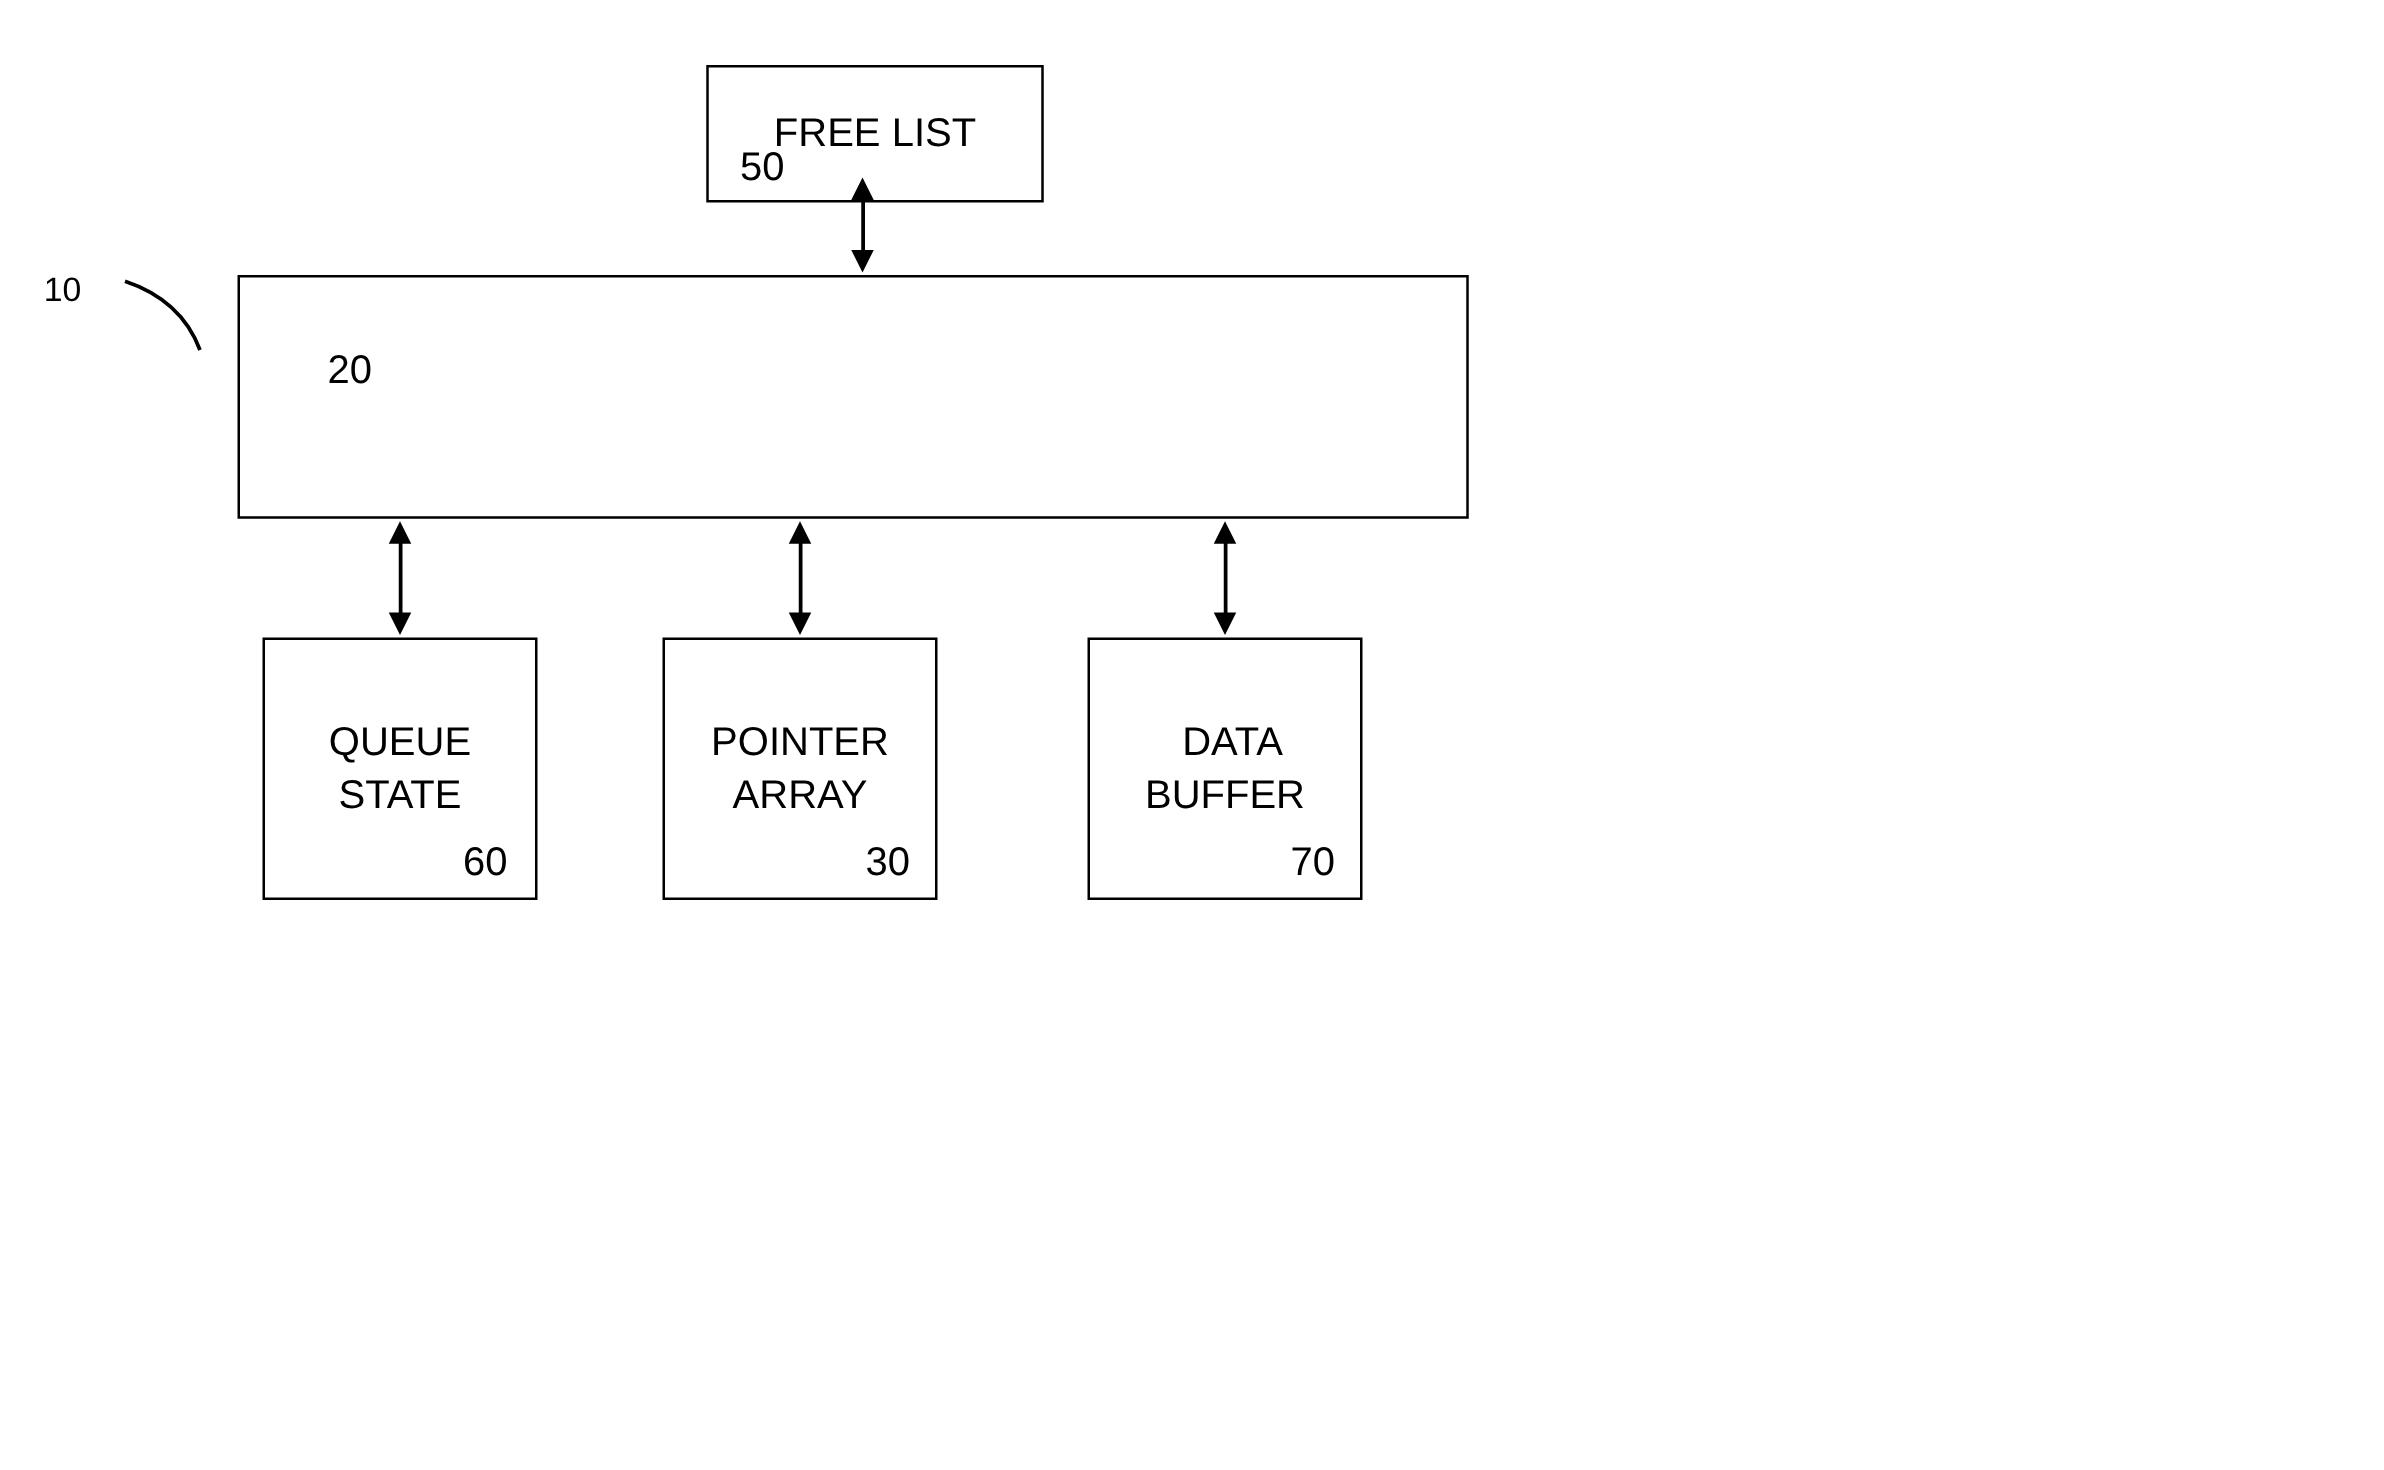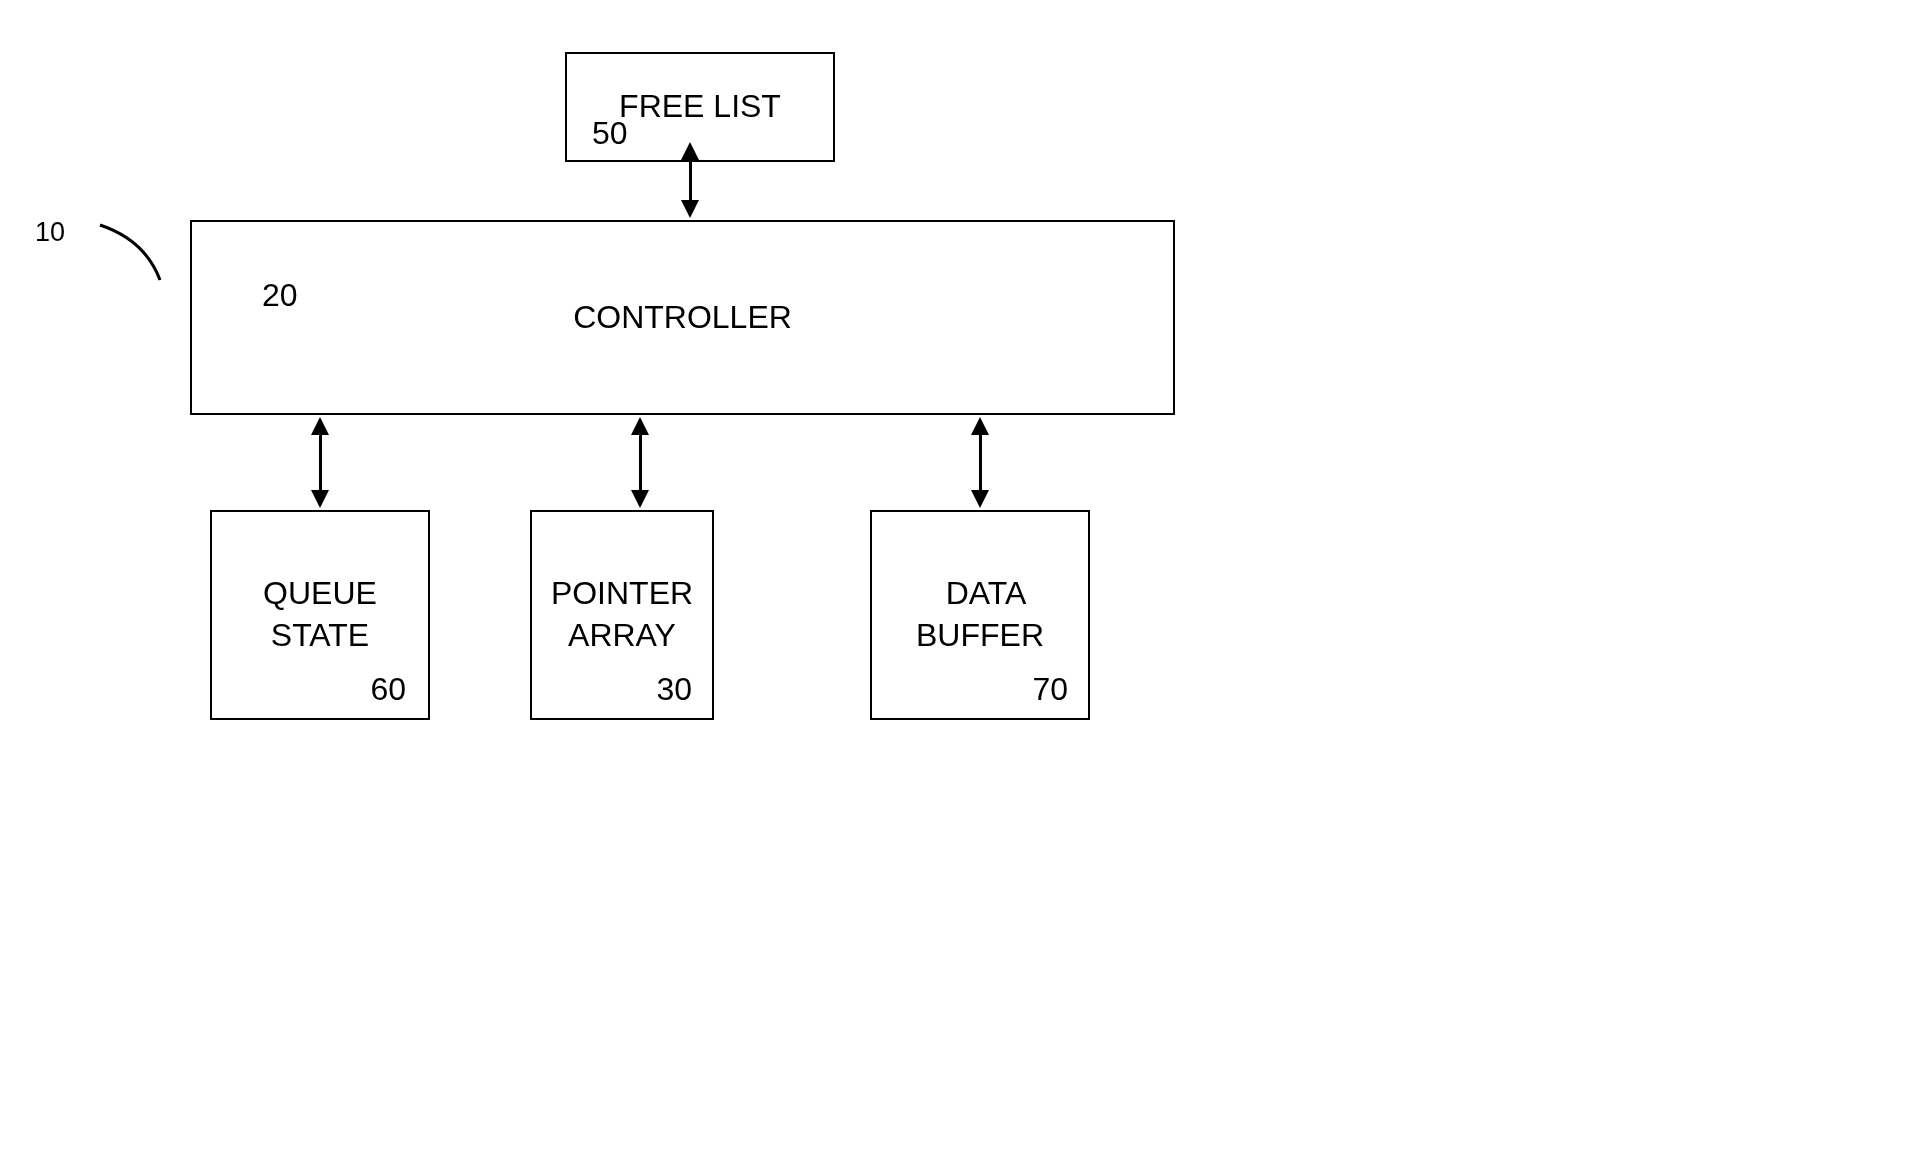--- a/index.html
+++ b/index.html
@@ -60,21 +60,21 @@
       height: 210px;
     }
     .queue-state .box-ref {
       right: 22px;
       bottom: 10px;
       text-align: right;
     }
     .pointer-array {
       left: 530px;
       top: 510px;
-      width: 184px;
+      width: 220px;
       height: 210px;
     }
     .pointer-array .box-ref {
       right: 20px;
       bottom: 10px;
     }
     .data-buffer {
       left: 870px;
       top: 510px;
       width: 220px;
@@ -133,21 +133,20 @@
 <svg class="arc" width="80" height="70">
   <path d="M 5 5 Q 50 20 65 60" stroke="black" stroke-width="3" fill="none"></path>
 </svg>
 
 <div class="box free-list">
   <div class="box-label">FREE LIST</div>
   <div class="box-ref">50</div>
 </div>
 
 <div class="box controller">
-  <div class="box-label">CONTROLLER</div>
   <div class="box-ref">20</div>
 </div>
 
 <div class="box queue-state">
   <div class="box-label">
     <span style="white-space: pre-line;">QUEUE
 STATE</span>
   </div>
   <div class="box-ref">60</div>
 </div>

